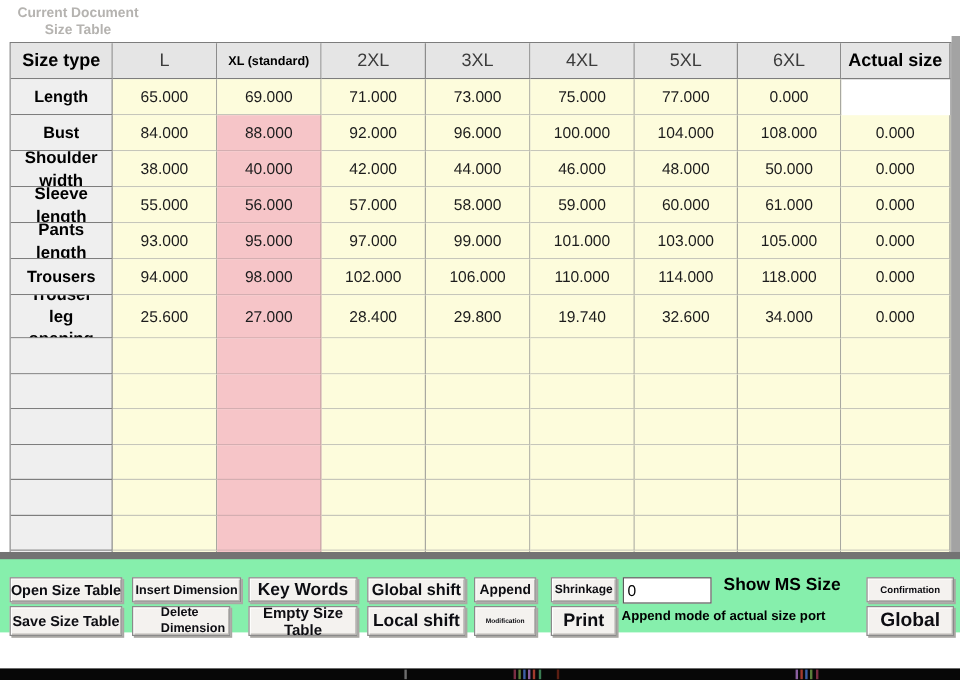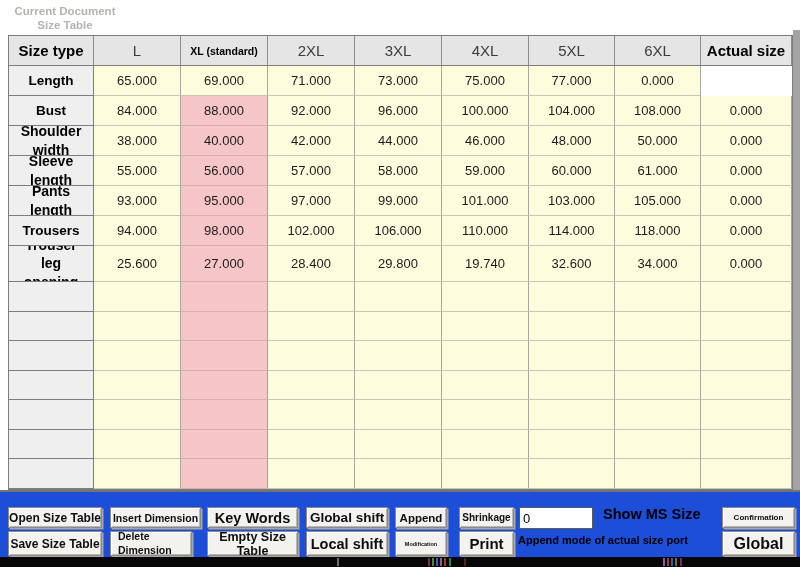--- a/index.html
+++ b/index.html
@@ -32,34 +32,34 @@
   .head.c2 { font-weight:bold; font-size:10.5px; color:#000; }
   .label { background:var(--label-bg); border-right:1px solid #7d7d7d;
     border-bottom:1px solid #7d7d7d; font-weight:bold; color:#000; font-size:13.5px; }
   .label.small { font-size:14px; line-height:1.3; }
   .data { background:var(--cell-bg); border-right:1px solid #a8a8a0;
     border-bottom:1px solid #c6c6ba; font-size:13px; color:#1c1c1c; }
   .data.hi, .hi { background:var(--hi-bg); }
   .hi.data { border-right:1px solid #b99a9c; border-bottom:1px solid #d4aeb1; }
 
   
-  .bottom-bar { position:absolute; left:0; top:490px; width:800px; height:67px;
-    background:#1d4ed8; border-top:2px solid #737373; }
+  .bottom-bar { position:absolute; left:0; top:460px; width:800px; height:67px;
+    background:#86efac; border-top:6px solid #737373; }
   .btn { position:absolute; background:#f4f2ef; border:1px solid #8a8a8a;
     box-shadow:inset 1px 1px 0 #ffffff, inset -1px -1px 0 #b9b7b3, 1.5px 1.5px 0 #a9a7a3;
     font-family:"Liberation Sans", sans-serif; font-weight:bold; color:#0d0d12;
     display:flex; align-items:center; justify-content:center;
     white-space:pre-line; cursor:pointer; }
   .row1 { top:15px; height:21px; }
   .row2 { top:39px; height:25px; }
   .b-open   { left:8px;   width:94px; font-size:12px; }
   .b-save   { left:8px;   width:94px; font-size:12px; }
   .b-insert { left:110px; width:91px; font-size:10.5px; }
   .b-delete { left:110px; width:82px; font-size:10.5px; justify-content:flex-start;
-              padding-left:7px; text-align:left; line-height:1.25; }
+              padding-left:23px; text-align:left; line-height:1.25; }
   .b-keywords { left:207px; width:91px; font-size:14.5px; }
   .b-emptyst  { left:207px; width:91px; font-size:12.5px; }
   .b-global { left:306px; width:82px; font-size:13.5px; }
   .b-local  { left:306px; width:82px; font-size:14.5px; }
   .b-append { left:395px; width:52px; font-size:11.5px; }
   .b-modif  { left:395px; width:52px; font-size:5.5px; }
   .b-shrink { left:459px; width:55px; font-size:10px; }
   .b-print  { left:459px; width:55px; font-size:15px; }
   .b-confirm{ left:722px; width:73px; font-size:8px; }
   .b-cancel { left:722px; width:73px; font-size:16px; }

